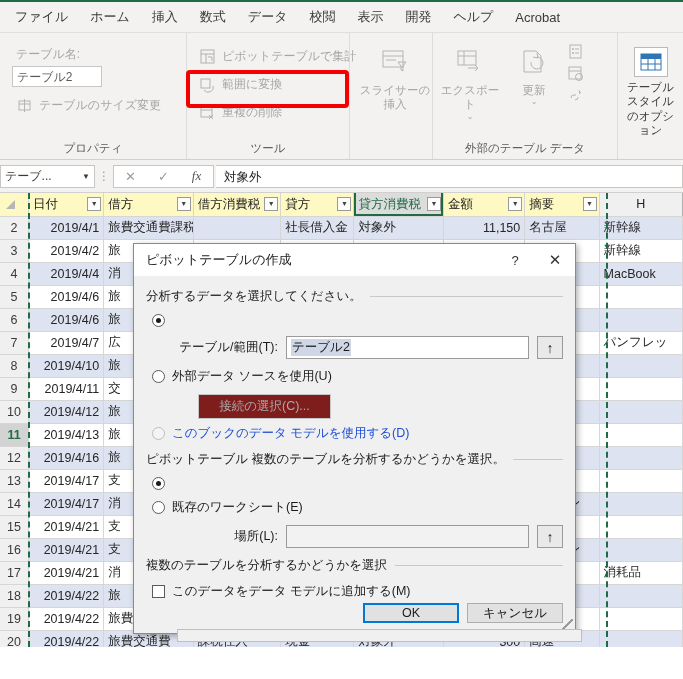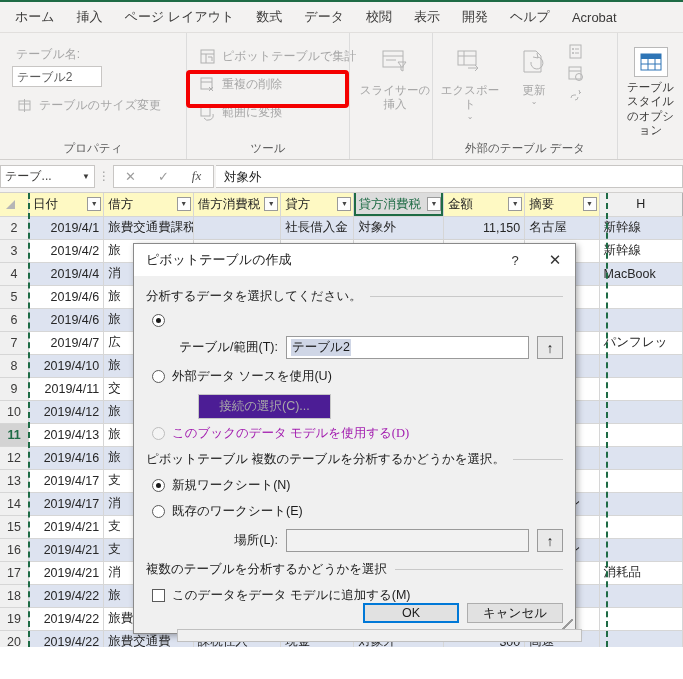--- a/index.html
+++ b/index.html
@@ -114,32 +114,32 @@
   .sectlabel{ display:flex; align-items:center; gap:8px; margin:2px 0 9px 0; }
   .sectlabel span{ white-space:nowrap; }
   .sectlabel .rule{ flex:1; height:1px; background:#c9c9c9; }
 
   .radio-row{ display:flex; align-items:center; gap:7px; margin:0 0 9px 6px; }
   .rd{ width:13px; height:13px; border:1px solid #5a5a5a; border-radius:50%;
        background:#fff; position:relative; flex:0 0 13px; }
   .rd.on::after{ content:""; position:absolute; left:3px; top:3px; width:5px;
                  height:5px; border-radius:50%; background:#1b1b1b; }
   .rd.dis{ border-color:#bdbdbd; background:#f4f4f4; }
-  .dimtxt{ color:#a21caf;font-family:Liberation Serif, serif; }
+  .dimtxt{ color:#1d4ed8; }
 
   .field-row{ display:flex; align-items:center; gap:8px; margin:0 0 9px 32px; }
   .field-row .flab{ width:100px; text-align:right; }
   .tinput{ flex:1; height:23px; background:#fff; border:1px solid #9a9a9a;
            padding:2px 4px; font-size:12.5px; display:flex; align-items:center; }
   .tinput.empty{ background:#f2f2f2; }
   .selv{ background:#cfd6e6; padding:0 1px; }
   .picker{ width:26px; height:23px; border:1px solid #9a9a9a; background:#e9e9e9;
            display:flex; align-items:center; justify-content:center; font-size:14px; }
 
-  .subbtn{ margin:0 8px 6px 52px; width:133px; height:25px; background:#4c1d95;
+  .subbtn{ margin:0 8px 6px 52px; width:133px; height:25px; background:#7f1d1d;
            border:1px solid #c6c6c6; color:#a9a9a9; display:flex;
            align-items:center; justify-content:center; font-size:12.5px; }
   .connline{ margin:0 0 7px 52px; color:#1b1b1b; }
 
   .cb{ width:13px; height:13px; border:1px solid #5a5a5a; background:#fff;
        flex:0 0 13px; }
 
   .dlg-actions{ position:absolute; right:12px; bottom:10px; display:flex; gap:8px; }
   .btn{ width:96px; height:20px; background:#e1e1e1; border:1px solid #adadad;
         display:flex; align-items:center; justify-content:center; font-size:12.5px; }
@@ -150,23 +150,23 @@
 
   .scrollbar-h{ position:absolute; left:177px; top:629px; width:405px; height:13px;
                 background:#f0f0f0; border:1px solid #c0c0c0; z-index:45; }
 </style>
 </head>
 <body>
 
 <div class="topline"></div>
 
 <div class="tabbar">
+  <div class="tab">ファイル</div>
   <div class="tab">ホーム</div>
   <div class="tab">挿入</div>
-  <div class="tab">ページ レイアウト</div>
   <div class="tab">数式</div>
   <div class="tab">データ</div>
   <div class="tab">校閲</div>
   <div class="tab">表示</div>
   <div class="tab">開発</div>
   <div class="tab">ヘルプ</div>
   <div class="tab">Acrobat</div>
 </div>
 
 <div class="ribbon">
@@ -198,35 +198,35 @@
               <line x1="2" y1="6" x2="15" y2="6" stroke="#b0b0b0"></line>
               <line x1="7" y1="6" x2="7" y2="15" stroke="#b0b0b0"></line>
               <path d="M9 9 h4 v4" fill="none" stroke="#b0b0b0"></path>
             </svg>
         </span>
         <span>ピボットテーブルで集計</span>
       </div>
       <div class="cmd">
         <span class="cmdicon">
           <svg width="17" height="17" viewBox="0 0 17 17">
+              <rect x="2" y="3" width="9" height="9" fill="none" stroke="#b0b0b0"></rect>
+              <path d="M5 14 a5 5 0 0 0 9 -4" fill="none" stroke="#b0b0b0"></path>
+            </svg>
+        </span>
+        <span>範囲に変換</span>
+      </div>
+      <div class="cmd">
+        <span class="cmdicon">
+          <svg width="17" height="17" viewBox="0 0 17 17">
               <rect x="2" y="2" width="11" height="11" fill="none" stroke="#b0b0b0"></rect>
               <line x1="2" y1="6" x2="13" y2="6" stroke="#b0b0b0"></line>
               <path d="M10 11 l4 4 M14 11 l-4 4" stroke="#b0b0b0"></path>
             </svg>
         </span>
         <span>重複の削除</span>
-      </div>
-      <div class="cmd">
-        <span class="cmdicon">
-          <svg width="17" height="17" viewBox="0 0 17 17">
-              <rect x="2" y="3" width="9" height="9" fill="none" stroke="#b0b0b0"></rect>
-              <path d="M5 14 a5 5 0 0 0 9 -4" fill="none" stroke="#b0b0b0"></path>
-            </svg>
-        </span>
-        <span>範囲に変換</span>
       </div>
     </div>
     <div class="rglabel">ツール</div>
   </div>
 
   <div class="rgroup" style="width:83px">
     <div class="bigbtn">
       <div class="bi">
         <svg width="32" height="30" viewBox="0 0 32 30">
             <rect x="4" y="3" width="20" height="16" fill="none" stroke="#b4b4b4"></rect>
@@ -597,21 +597,20 @@
       <span class="dimtxt">このブックのデータ モデルを使用する(D)</span>
     </div>
 
     <div class="sectlabel">
       <span>ピボットテーブル 複数のテーブルを分析するかどうかを選択。</span>
       <span class="rule"></span>
     </div>
 
     <div class="radio-row">
       <span class="rd on"></span>
-      <span>新規ワークシート(N)</span>
     </div>
 
     <div class="radio-row">
       <span class="rd"></span>
       <span>既存のワークシート(E)</span>
     </div>
 
     <div class="field-row">
       <span class="flab">場所(L):</span>
       <span class="tinput empty"></span>

